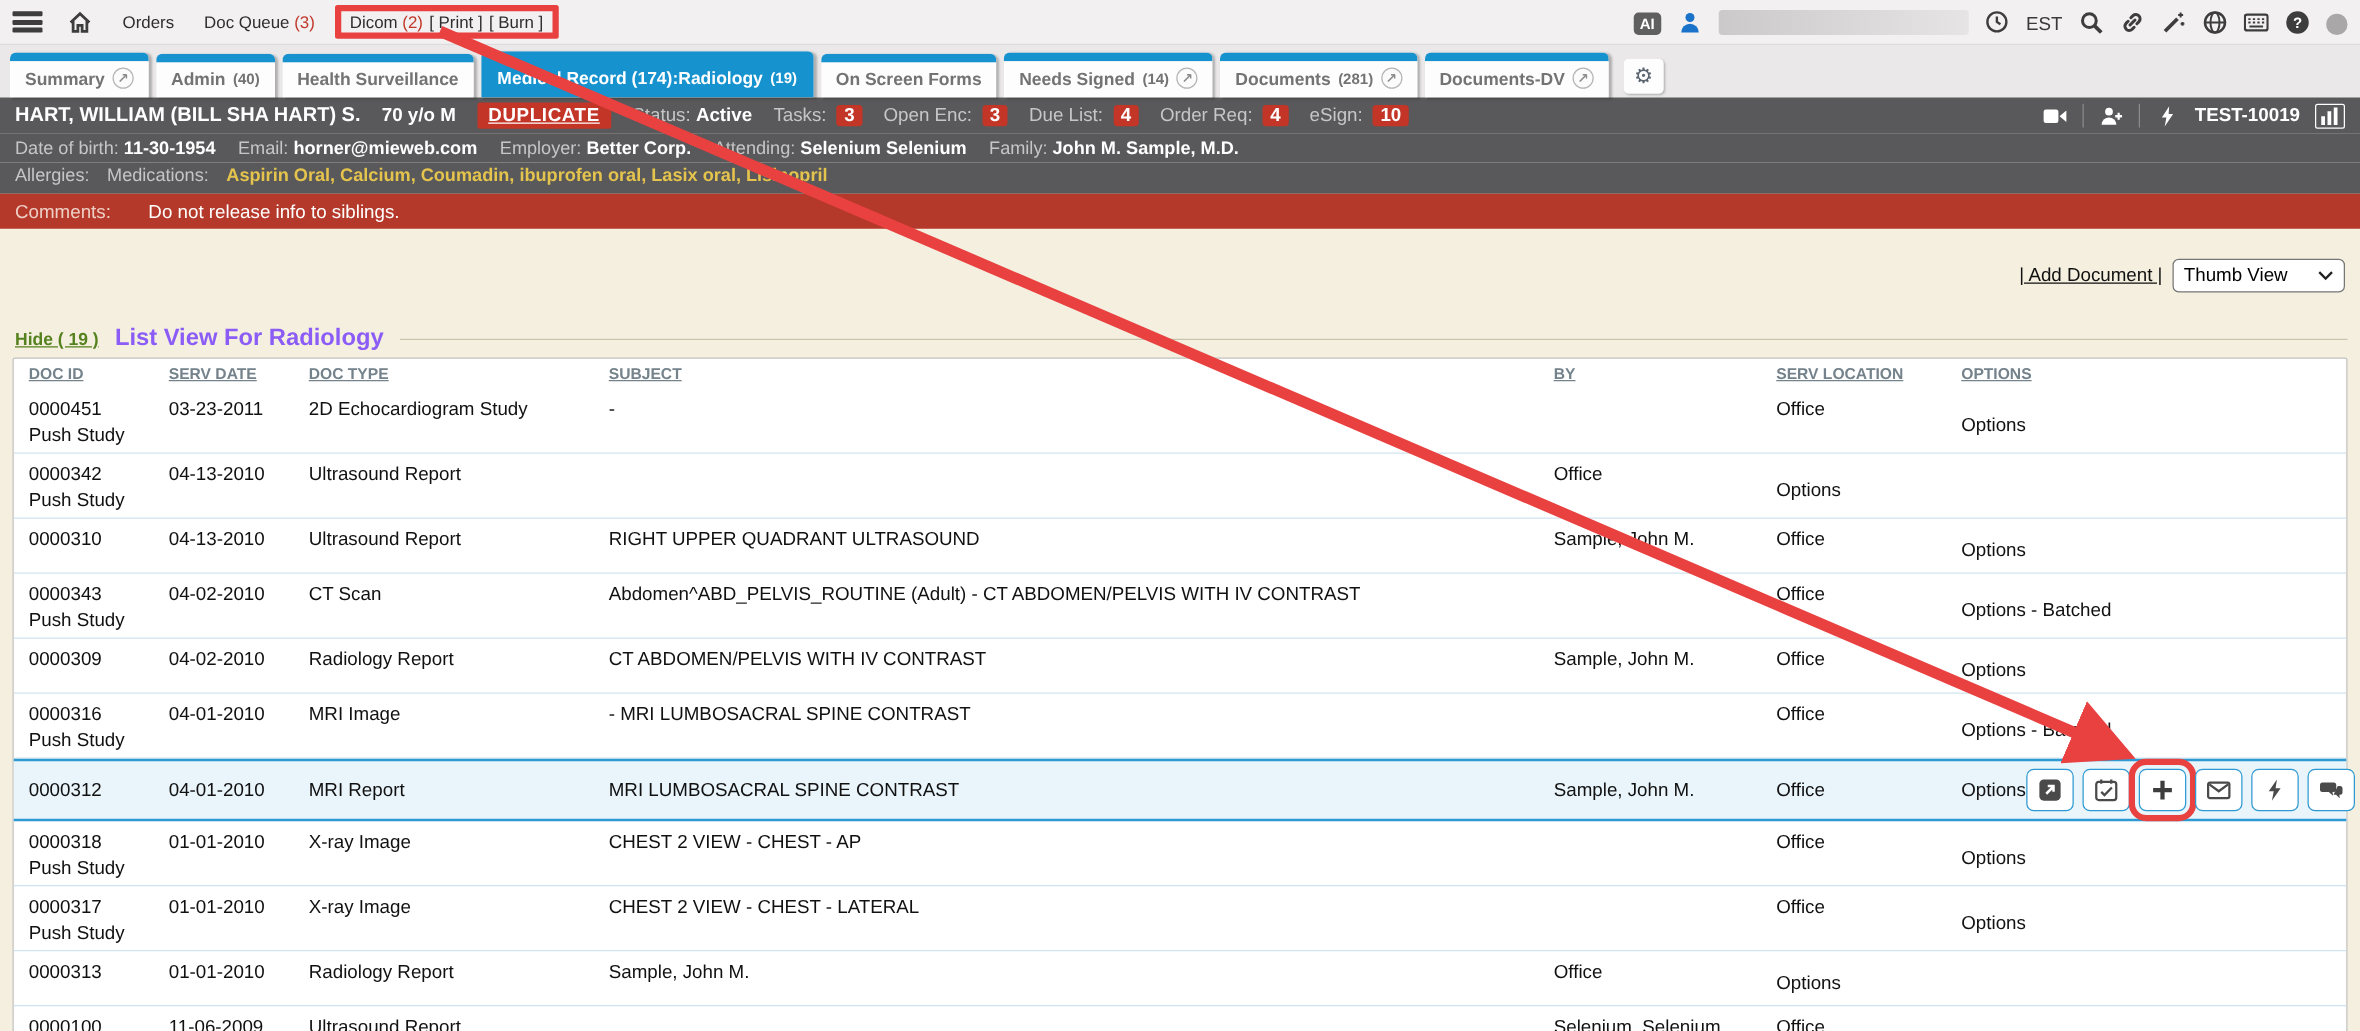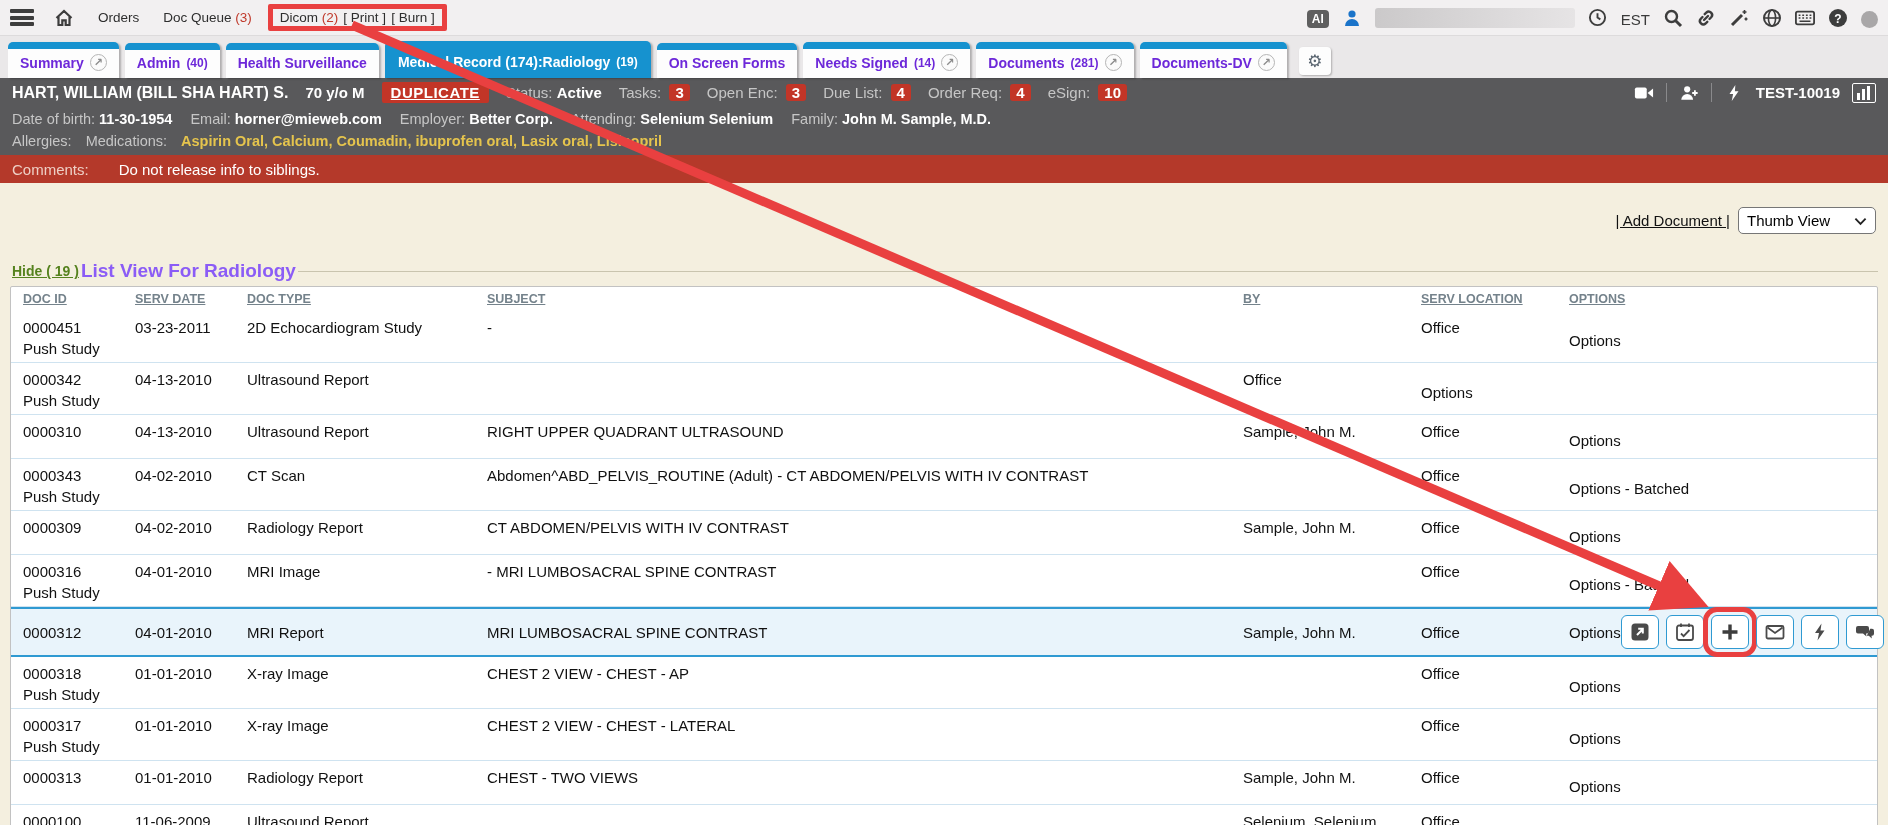--- a/index.html
+++ b/index.html
@@ -23,21 +23,21 @@
   .tbicon { width:20px; height:20px; display:inline-flex; align-items:center; justify-content:center; cursor:pointer; }
   .gray-dot { width:17px; height:17px; border-radius:50%; background:#a9a7a8; }
 
   
   .tabbar { height:42px; background:#eae8e9; display:flex; align-items:flex-end;
             padding:4px 0 0 8px; gap:6px; }
   .tab { display:flex; flex-direction:column; border-radius:5px 5px 0 0; overflow:hidden;
          box-shadow:2px 1px 2px rgba(0,0,0,.25); cursor:pointer; }
   .tab-strip { height:7px; background:#1692cf; }
   .tab-body { background:#fdfdfd; padding:5px 12px 7px; font-weight:bold; font-size:14px;
-              color:#6d28d9; display:flex; align-items:center; gap:6px; white-space:nowrap; }
+              color:#737373; display:flex; align-items:center; gap:6px; white-space:nowrap; }
   .tab.active .tab-body { background:#1692cf; color:#fff; padding:6px 13px 8px; }
   .tab-count { font-size:12px; }
   .popout { width:17px; height:17px; border-radius:50%; border:1px solid #b5b5b5;
             background:#fbfbfb; color:#8c8c8c; font-size:11px; display:inline-flex;
             align-items:center; justify-content:center; }
   .popout::before { content:"\2197"; }
   .gear-btn { background:#fdfdfd; border-radius:4px; box-shadow:1px 1px 2px rgba(0,0,0,.25);
               width:32px; height:28px; margin:0 0 3px 6px; display:flex; align-items:center;
               justify-content:center; color:#5a6570; font-size:17px; cursor:pointer; }
   .gear-btn::before { content:"\2699"; }
@@ -67,21 +67,21 @@
   .comments .txt { margin-left:30px; }
 
   
   .toolbar-row { margin:24px 12px 0; display:flex; justify-content:flex-end; align-items:center; gap:8px;
                  font-size:15px; }
   .add-doc { color:#111; text-decoration:underline; cursor:pointer; }
   .view-select { width:138px; height:27px; background:#fff; border:1.5px solid #767676; border-radius:5px;
                  display:flex; align-items:center; justify-content:space-between; padding:0 8px;
                  font-size:15px; cursor:pointer; }
 
-  .list-heading { margin:26px 10px 4px 12px; display:flex; align-items:center; gap:2px; }
+  .list-heading { margin:26px 10px 4px 12px; display:flex; align-items:center; gap:13px; }
   .hide-link { color:#55821e; font-size:14px; font-weight:bold; text-decoration:underline; cursor:pointer; white-space:nowrap; }
   .list-title { color:#8b5cf6; font-size:19px; font-weight:bold; white-space:nowrap; }
   .heading-rule { flex:1; border-top:1px solid #c9c4ae; height:0; }
 
   .card { margin:0 10px; background:#fff; border:1px solid #c2c2c2; border-radius:2px; height:600px; }
   .thead, .trow { display:grid;
       grid-template-columns:112px 112px 240px 756px 178px 148px 1fr;
       padding:0 10px 0 12px; }
   .thead { padding-top:5px; height:24px; }
   .th { font-size:12.5px; font-weight:bold; color:#74828b; text-decoration:underline; cursor:pointer; white-space:nowrap; }
@@ -510,21 +510,20 @@
         <div class="opt-cell">
           <span>Options</span>
         </div>
       </div>
       <div class="trow">
         <div>
           <div>0000313</div>
         </div>
         <div>01-01-2010</div>
         <div>Radiology Report</div>
-        <div>CHEST - TWO VIEWS</div>
         <div>Sample, John M.</div>
         <div>Office</div>
         <div class="opt-cell">
           <span>Options</span>
         </div>
       </div>
       <div class="trow">
         <div>
           <div>0000100</div>
         </div>

